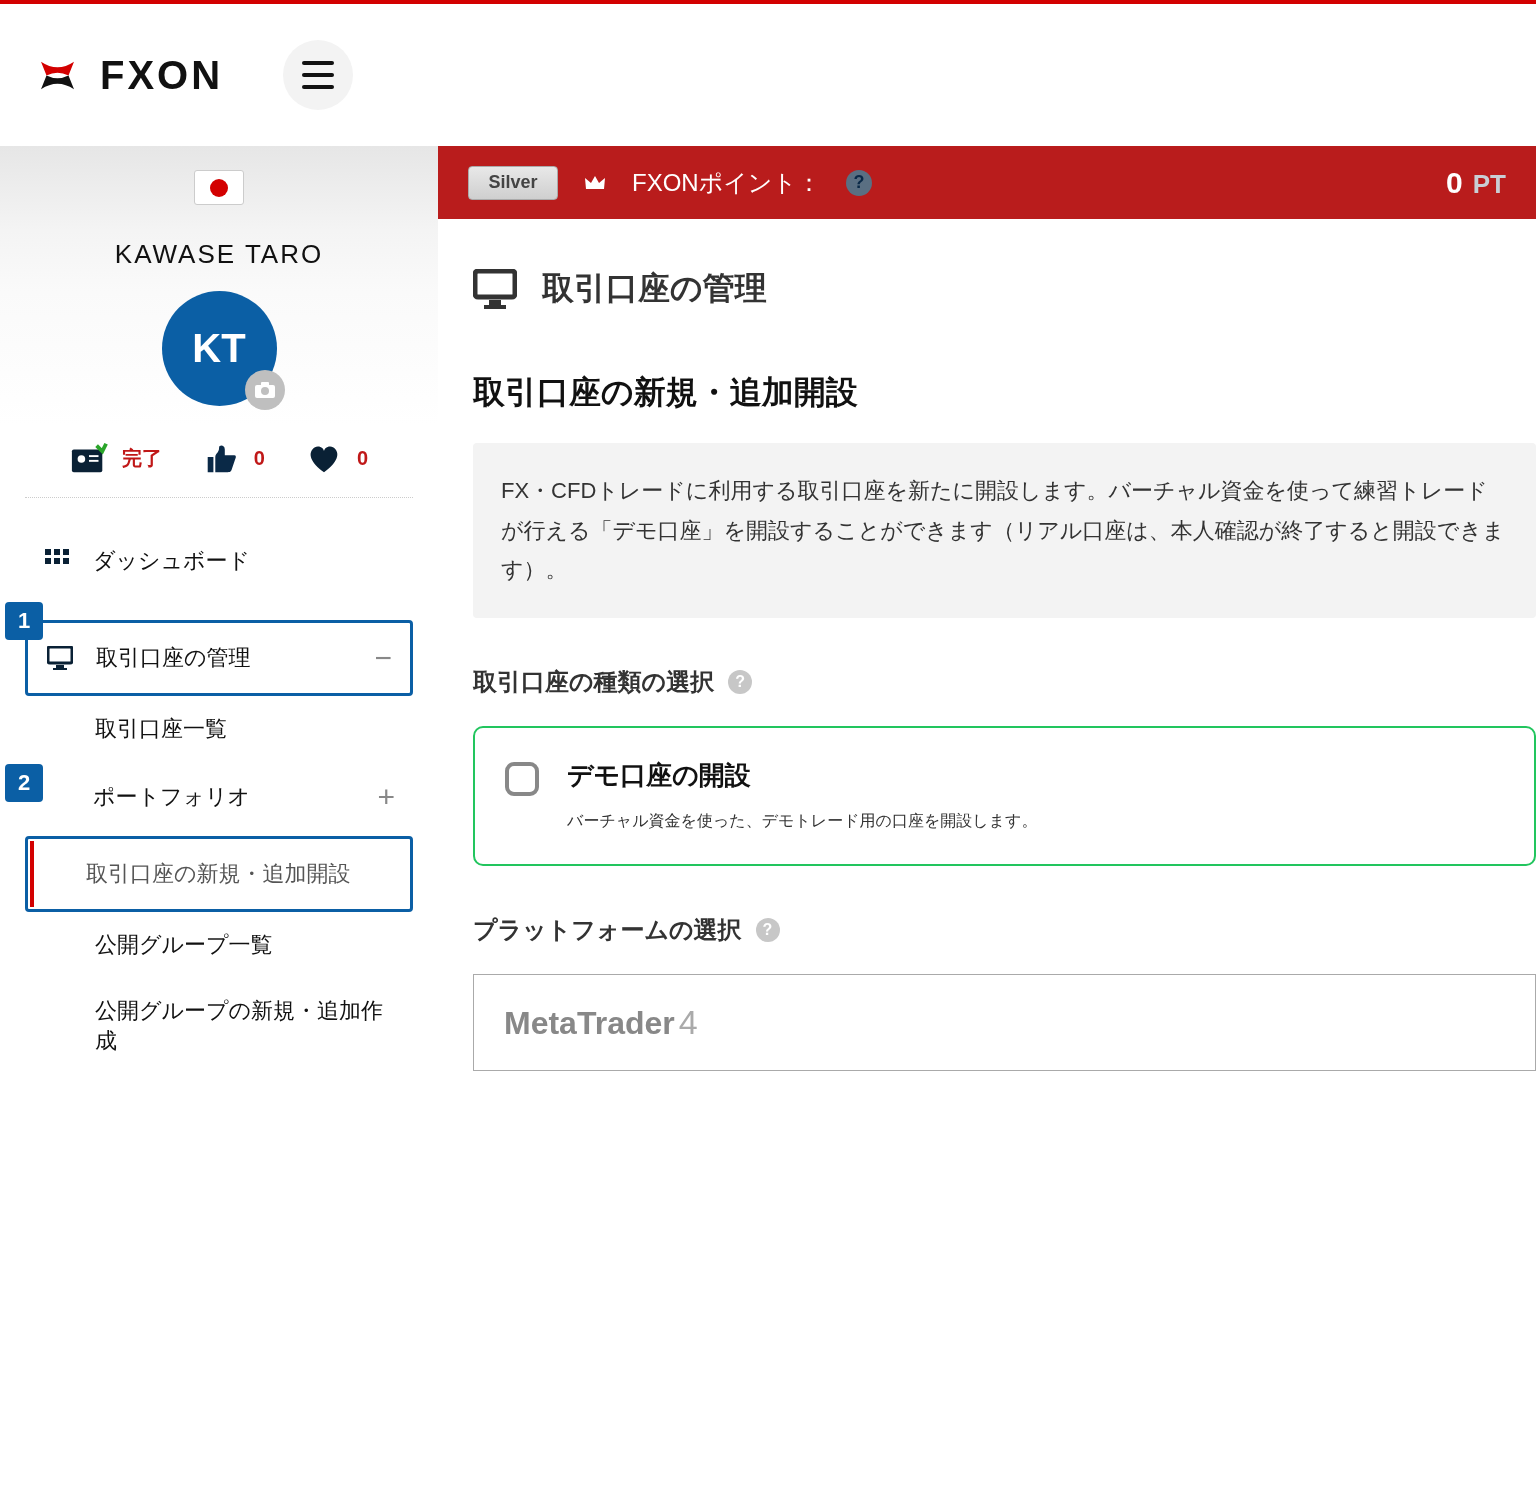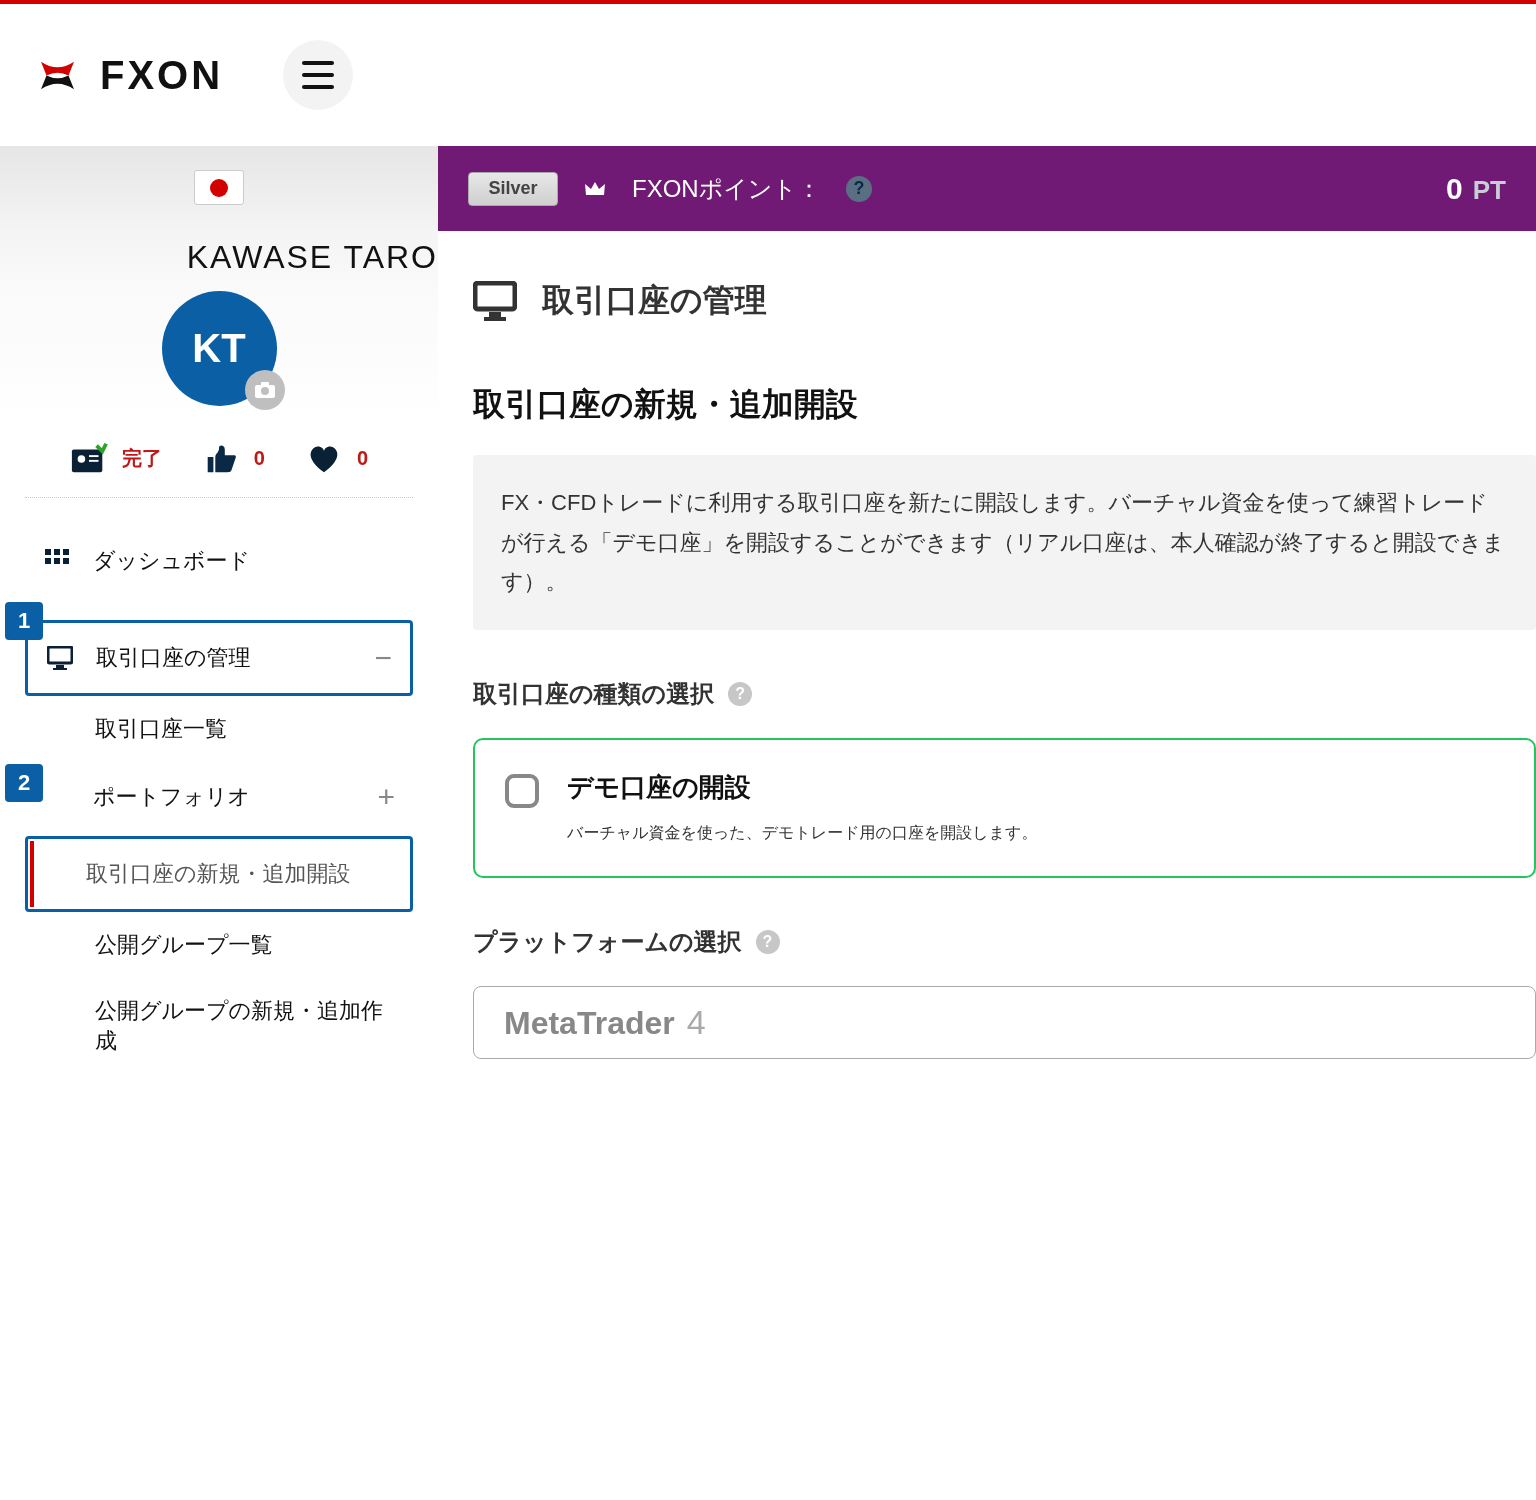--- a/index.html
+++ b/index.html
@@ -9,56 +9,56 @@
 .logo{display:flex;align-items:center;gap:15px}
 .logo-mark{width:55px;height:55px}
 .logo-text{font-size:40px;font-weight:800;letter-spacing:3px;color:#111}
 .hamburger{width:70px;height:70px;border-radius:50%;background:#f3f3f3;display:flex;flex-direction:column;align-items:center;justify-content:center;gap:8px;cursor:pointer}
 .hamburger span{width:32px;height:4px;background:#111;border-radius:2px}
 .main{display:flex;height:calc(100% - 146px)}
 .sidebar{width:438px;background:#fff;position:relative}
 .side-top{height:85px;background:linear-gradient(#e6e6e6,#f4f4f4);display:flex;align-items:flex-start;justify-content:center;padding-top:24px}
 .flag{width:50px;height:35px;background:#fff;border:1px solid #ccc;border-radius:3px;display:flex;align-items:center;justify-content:center}
 .flag-dot{width:18px;height:18px;border-radius:50%;background:#d30000}
-.username{height:60px;background:linear-gradient(#f4f4f4,#fafafa);text-align:right;font-size:32px;letter-spacing:2px;color:#111;padding-top:8px}
+.username{height:60px;background:linear-gradient(#f4f4f4,#fafafa);text-align:center;font-size:26px;letter-spacing:2px;color:#111;padding-top:8px}
 .avatar-wrap{height:135px;background:linear-gradient(#fafafa,#fff);display:flex;justify-content:center;position:relative}
 .avatar{width:115px;height:115px;border-radius:50%;background:#0b5fa5;display:flex;align-items:center;justify-content:center;color:#fff;font-size:40px;font-weight:700;position:relative}
 .cam{position:absolute;right:-8px;bottom:-4px;width:40px;height:40px;border-radius:50%;background:#bfbfbf;display:flex;align-items:center;justify-content:center;color:#fff}
 .stats{display:flex;justify-content:space-around;padding:15px 25px 22px;border-bottom:1px dotted #ccc;margin:0 25px}
 .stat{display:flex;flex-direction:row;align-items:center;gap:14px;color:#0a2a47}
 .stat .lbl{color:#c01818;font-size:20px;font-weight:700}
 .stat svg{width:38px;height:34px}
 .nav{padding:30px 25px 0}
 .nav-row{display:flex;align-items:center;gap:22px;padding:18px 18px;font-size:22px;color:#111;cursor:pointer;position:relative}
 .nav-icon{width:28px;display:flex;align-items:center;justify-content:center;color:#0a2135}
 .badge{position:absolute;left:-20px;top:-18px;width:38px;height:38px;background:#0b5fa5;color:#fff;font-size:22px;font-weight:700;display:flex;align-items:center;justify-content:center;border-radius:4px}
 .box-outline{border:3px solid #0b5fa5;border-radius:4px;margin-top:4px}
 .expand{margin-left:auto;font-size:30px;color:#888}
 .subitem{padding:18px 18px 18px 70px;font-size:22px;color:#111;cursor:pointer}
 .box-outline .subitem{border-left:4px solid #d30000;margin:2px;padding-left:52px;color:#555}
 .content{flex:1;background:#fff;display:flex;flex-direction:column}
-.topbar{height:85px;background:#701a75;display:flex;align-items:center;padding:0 30px;gap:25px;color:#fff}
+.topbar{height:73px;background:#b91c1c;display:flex;align-items:center;padding:0 30px;gap:25px;color:#fff}
 .tier{width:90px;height:34px;border:1px solid #aaa;border-radius:4px;background:linear-gradient(#e8e8e8,#cfcfcf);color:#444;font-size:18px;font-weight:700;display:flex;align-items:center;justify-content:center}
 .crown{width:24px;height:24px}
 .point-label{font-size:24px}
 .help{width:26px;height:26px;border-radius:50%;background:#5a6f82;color:#0a2947;font-size:18px;font-weight:700;display:flex;align-items:center;justify-content:center}
 .pts{margin-left:auto;font-size:30px;font-weight:700}
 .pts-unit{font-size:26px;color:#c9ced4;margin-left:10px}
 .sect-title{display:flex;align-items:center;gap:25px;padding:48px 35px 30px;font-size:32px;font-weight:700;color:#333}
 .monitor-ic{width:44px;height:40px}
 .card{margin:30px 0 0 35px;padding:0}
 .card h2{font-size:32px;font-weight:700;color:#111;margin-bottom:28px}
 .notice{background:#f3f3f3;padding:28px 28px;font-size:22px;line-height:1.8;color:#333;border-radius:4px}
 .subhead{display:flex;align-items:center;gap:14px;font-size:24px;font-weight:700;color:#333;margin:48px 0 28px}
 .help2{width:24px;height:24px;border-radius:50%;background:#c7c7c7;color:#fff;font-size:16px;font-weight:700;display:flex;align-items:center;justify-content:center}
 .option{border:2px solid #22c55e;border-radius:10px;padding:30px 30px;display:flex;gap:28px;align-items:flex-start}
 .chk{width:34px;height:34px;border:4px solid #888;border-radius:9px;margin-top:4px;flex-shrink:0}
 .opt-body h3{font-size:26px;font-weight:700;color:#111;margin-bottom:14px}
 .opt-body p{font-size:16px;line-height:1.7;color:#333}
-.mt{border:1px solid #aaa;border-radius:8px;padding:16px 30px;display:flex;gap:12px;align-items:baseline;margin-top:28px}
+.mt{border:1px solid #aaa;border-radius:0;padding:28px 30px;display:flex;gap:4px;align-items:baseline;margin-top:28px}
 .mt .m{color:#888;font-size:32px;font-weight:700}
 .mt .n{color:#aaa;font-size:34px;font-weight:400}
 </style>
 </head>
 <body>
 
 <div class="redbar"></div>
 
 <div class="header">
   <div class="logo">

